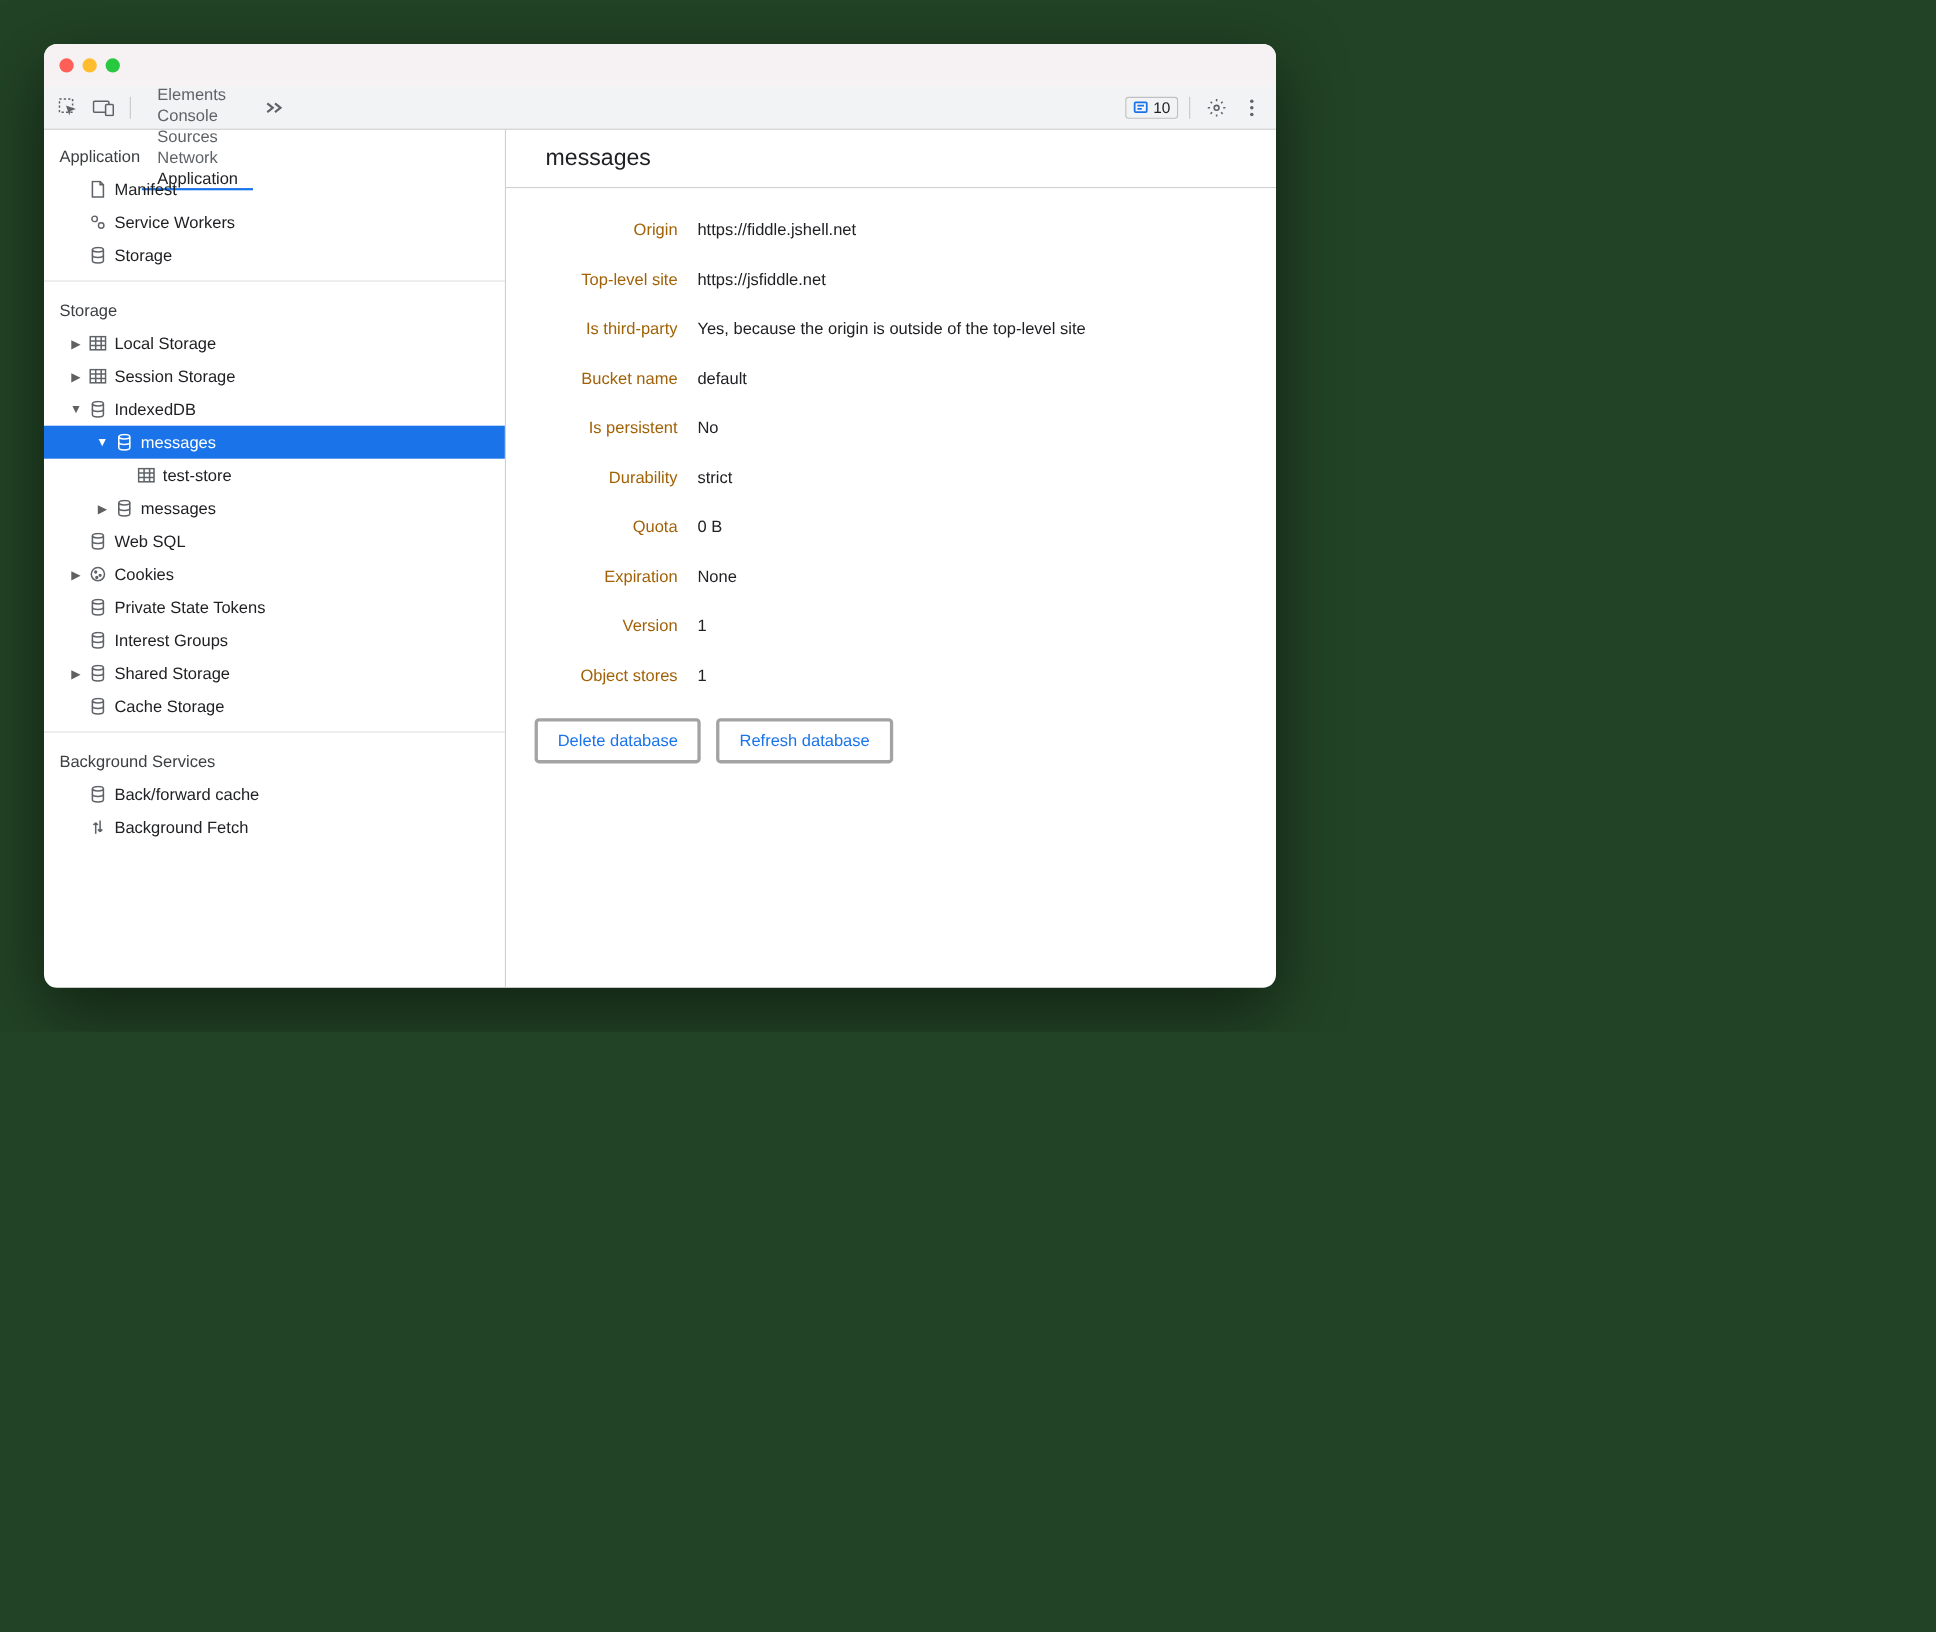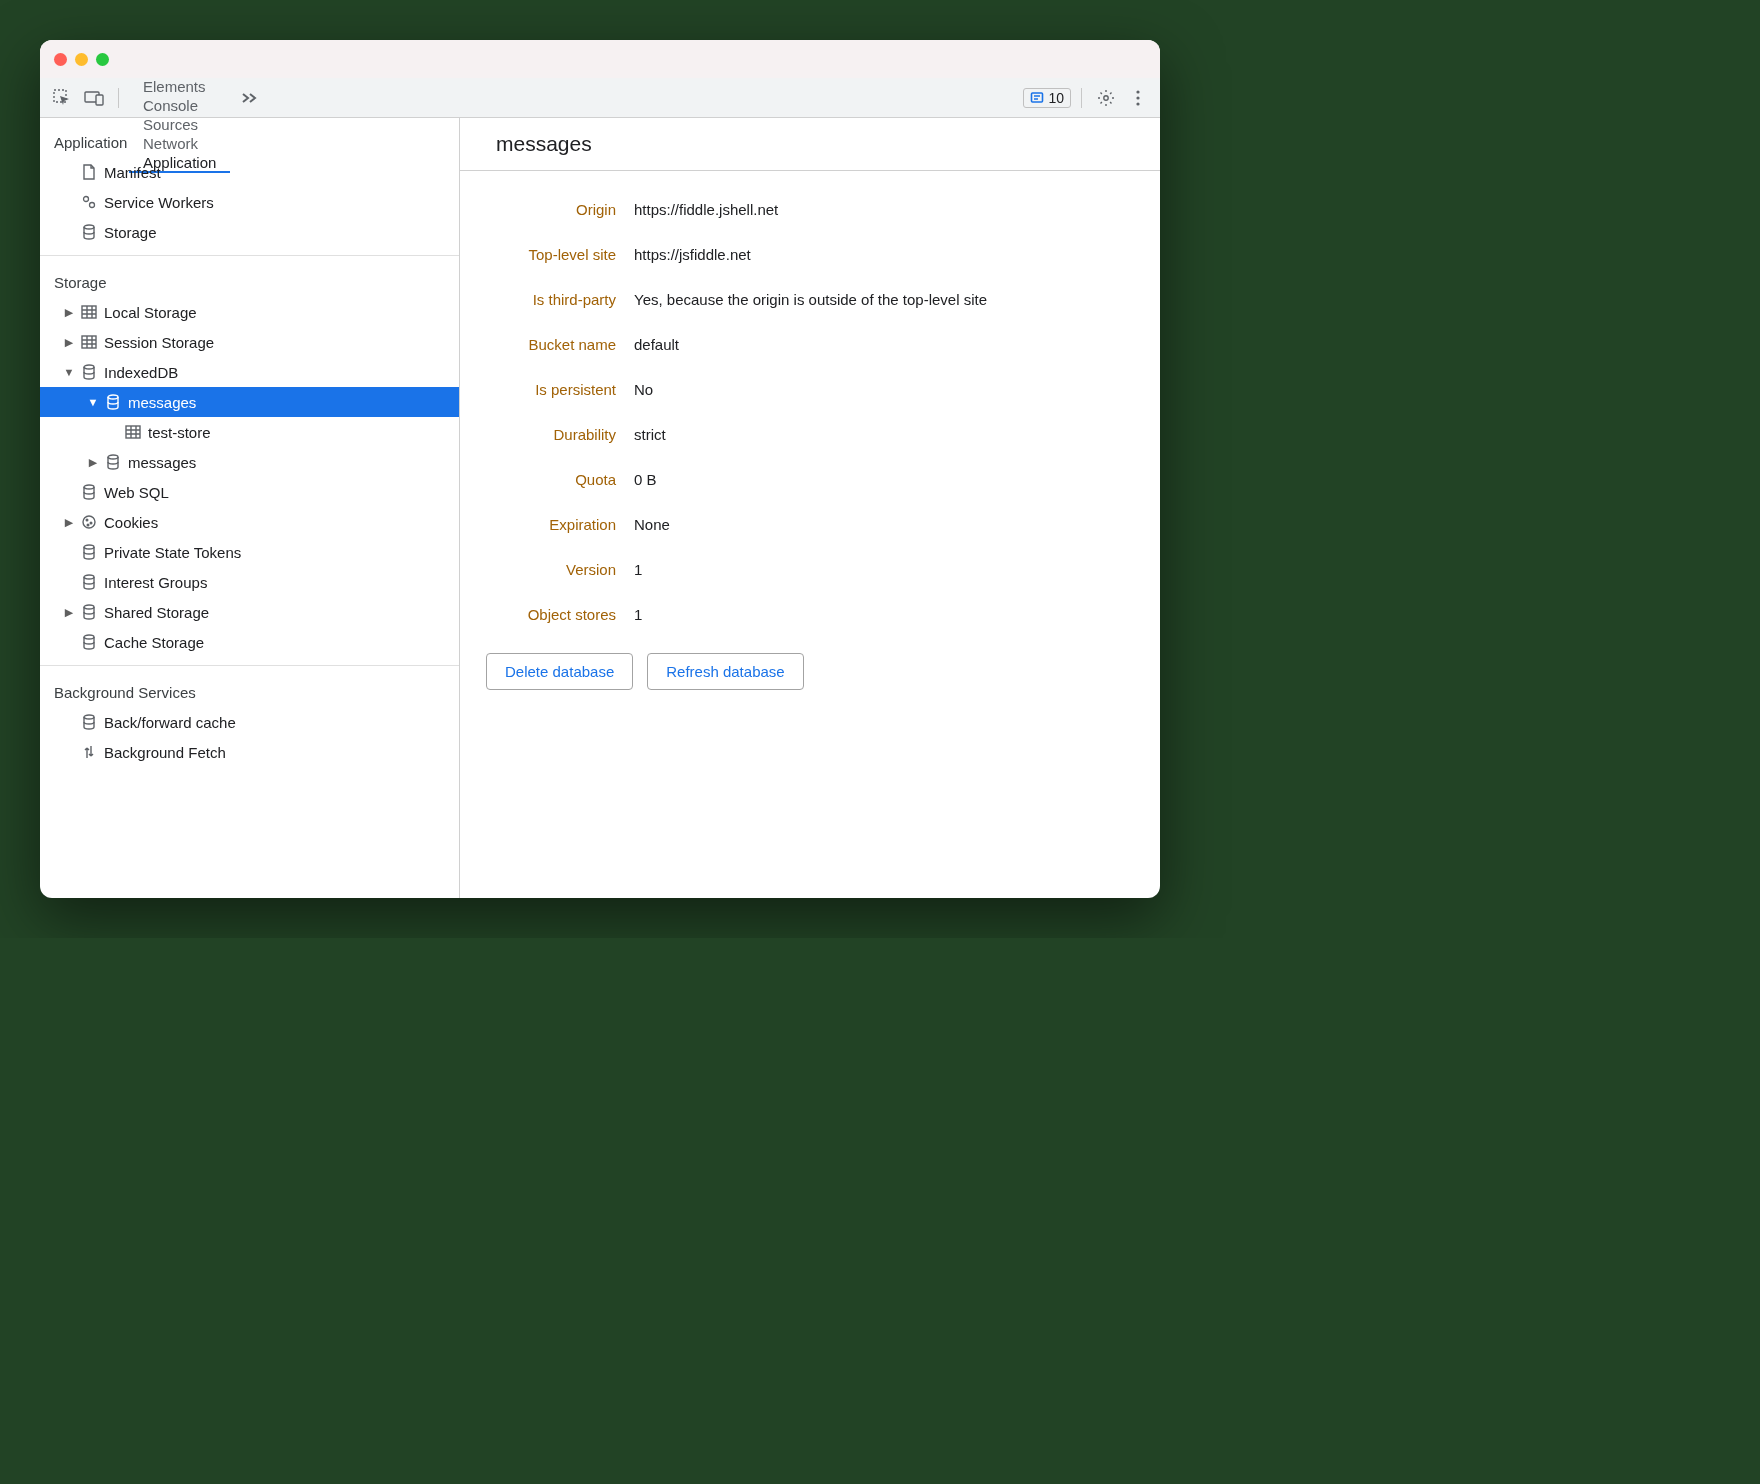--- a/index.html
+++ b/index.html
@@ -64,21 +64,21 @@
   .depth0{padding-left:24px;} .depth2{padding-left:48px;} .depth3{padding-left:68px;}
   .sidebar hr { border:none; border-top:1px solid #e0e0e0; margin:8px 0; }
   
   .main { flex:1; display:flex; flex-direction:column; overflow:auto;}
   .main-header { padding: 14px 36px; font-size:21px; border-bottom:1px solid #d0d0d0; }
   .props { padding: 16px 24px 10px; }
   .prop { display:flex; align-items:flex-start; padding: 14px 0; gap:18px; }
   .prop .k { width:132px; text-align:right; color:#a16207; }
   .prop .v { flex:1; color:#202124; }
   .actions { padding: 6px 26px 20px; display:flex; gap:14px; }
-  .btn { border:1px solid #a3a3a3; background:#fff; border-radius:4px; padding:9px 18px; color:#1a73e8; font-size:15px; cursor:pointer; }
+  .btn { border:3px solid #a3a3a3; background:#fff; border-radius:4px; padding:9px 18px; color:#1a73e8; font-size:15px; cursor:pointer; }
   
   svg { display:block; }
 </style>
 </head>
 <body>
 
 <div class="window">
 
   <div class="titlebar">
     <div class="traffic">

